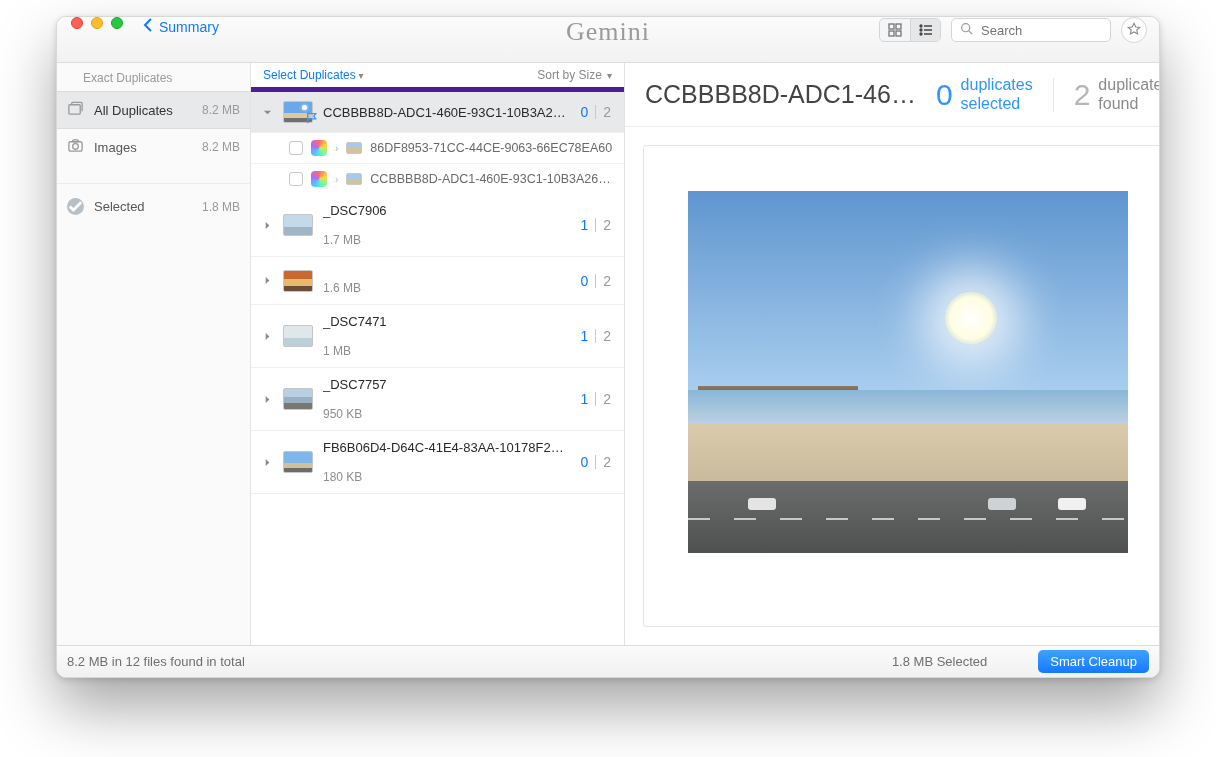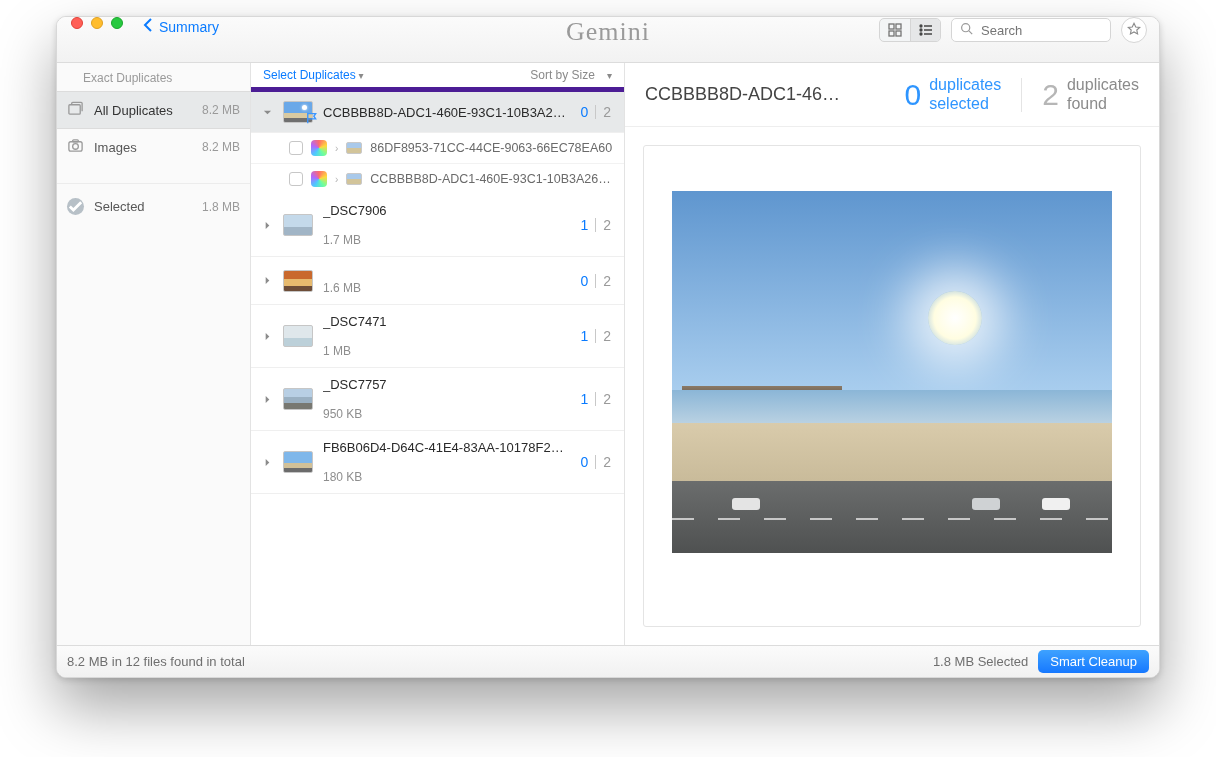--- a/index.html
+++ b/index.html
@@ -65,21 +65,21 @@
   .sb-sep{ height:1px; background:#ececec; margin:18px 0 6px;}
   .sb-chk{ width:17px;height:17px;border-radius:50%;background:#b7c0c7;display:flex;align-items:center;justify-content:center;color:#fff;font-size:11px;}
 
   
   .mid { width:374px; flex:0 0 374px; border-right:1px solid #e3e3e3; background:#fff; display:flex; flex-direction:column;}
   .mid-head {
     height:29px; flex:0 0 29px; border-bottom:5px solid #4c1d95; display:flex; align-items:center; justify-content:space-between;
     padding:0 12px; font-size:12px;
   }
   .mid-head .left{ color:#0a7bff; font-weight:500;}
-  .mid-head .right{ color:#8a8a8a; display:flex; align-items:center; gap:12px;}
+  .mid-head .right{ color:#8a8a8a; display:flex; align-items:center; gap:5px;}
   .mid-head .caret{font-size:10px;color:#8a8a8a}
 
   .group, .row { border-bottom:1px solid #efefef; }
   .group {
     display:flex; align-items:center; gap:10px; padding:9px 10px; position:relative;
   }
   .group.first { background:#e7e9ea; }
   .disclose{ width:12px; display:flex; justify-content:center; color:#8b8b8b;}
   .disclose svg{width:9px;height:9px}
   .thumb{ width:30px; height:22px; border-radius:2px; flex:0 0 30px; border:1px solid #c6c6c6; overflow:hidden; position:relative;}
@@ -106,21 +106,21 @@
   .child:last-child{border-bottom:none}
   .chkbox{ width:14px;height:14px;border:1px solid #c7c7c7;border-radius:3px;background:#fff;}
   .photos-badge{ width:16px;height:16px;border-radius:4px;background:conic-gradient(#ff6b6b,#ffd93d,#6bff9e,#4dc9ff,#b068ff,#ff6b6b);}
   .tinythumb{ width:16px;height:12px;border:1px solid #c9c9c9;border-radius:2px;background:linear-gradient(#a9c9ea 55%,#d2c49a 55%);} 
   .child .name{ flex:1; white-space:nowrap; overflow:hidden; text-overflow:ellipsis;}
   .child .chev{color:#b4b4b4;font-size:10px;}
 
   
   .preview { flex:1; display:flex; flex-direction:column; background:#fff;}
   .pv-head{ height:64px; border-bottom:1px solid #eee; display:flex; align-items:center; padding:0 20px; gap:20px;}
-  .pv-title{ font-size:18px; color:#444; font-weight:400; flex:1; white-space:nowrap; overflow:hidden; text-overflow:ellipsis;}
+  .pv-title{ font-size:25px; color:#444; font-weight:400; flex:1; white-space:nowrap; overflow:hidden; text-overflow:ellipsis;}
   .stat{ display:flex; align-items:center; gap:8px;}
   .stat .big{ font-size:30px; font-weight:300;}
   .stat.blue .big{ color:#2e95ff;}
   .stat.gray .big{ color:#b6b6b6;}
   .stat .small{ font-size:16px; line-height:1.15;}
   .stat.blue .small{ color:#2e95ff;}
   .stat.gray .small{ color:#8b8b8b;}
   .vdiv{ width:1px;height:34px;background:#e4e4e4;}
   .pv-body{ flex:1; padding:18px; display:flex; align-items:flex-start; justify-content:center;}
   .pv-card{ width:100%; height:100%; border:1px solid #e4e4e4; border-radius:3px; background:#fff; display:flex; align-items:center; justify-content:center; padding:28px 10px 56px;}
@@ -134,21 +134,21 @@
   .photo .car{position:absolute;bottom:12%;width:28px;height:12px;border-radius:3px;background:#e4e4e4;}
   .photo .car.c1{left:60px}
   .photo .car.c2{left:300px;background:#cfd2d4}
   .photo .car.c3{left:370px;background:#f0f0f0}
   .photo .pier{position:absolute;top:54%;left:10px;width:160px;height:8px;background:linear-gradient(#8b7a67,#6f6254);} 
 
   
   .footer{ height:32px; flex:0 0 32px; border-top:1px solid #dcdcdc; background:linear-gradient(#fbfbfb,#f1f1f1); display:flex; align-items:center; padding:0 10px; font-size:13px; color:#6f6f6f;}
   .footer .spacer{flex:1}
   .footer .selsize{color:#6f6f6f; margin-right:10px;}
-  .cleanup{ background:linear-gradient(#3ea2ff,#1678ff); color:#fff; border:none; border-radius:5px; padding:4px 12px; font-size:13px; font-weight:500;}
+  .cleanup{ background:linear-gradient(#3ea2ff,#1678ff); color:#fff; border:none; border-radius:5px; padding:4px 12px; font-size:13px; font-weight:500;margin-left:41px;}
 </style>
 </head>
 <body>
 
 <div class="screen">
   <div class="window">
 
     <div class="titlebar">
       <div class="traffic">
         <div class="tl red"></div>

